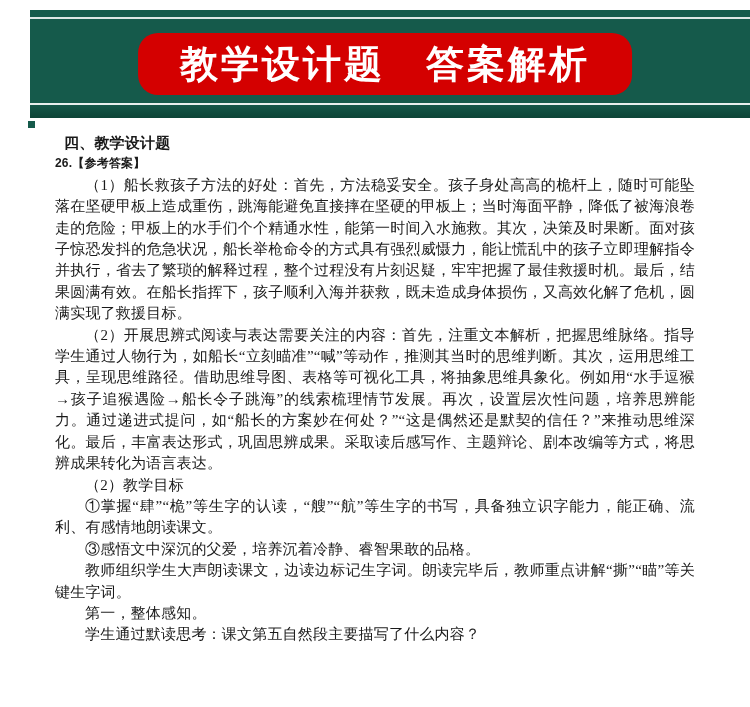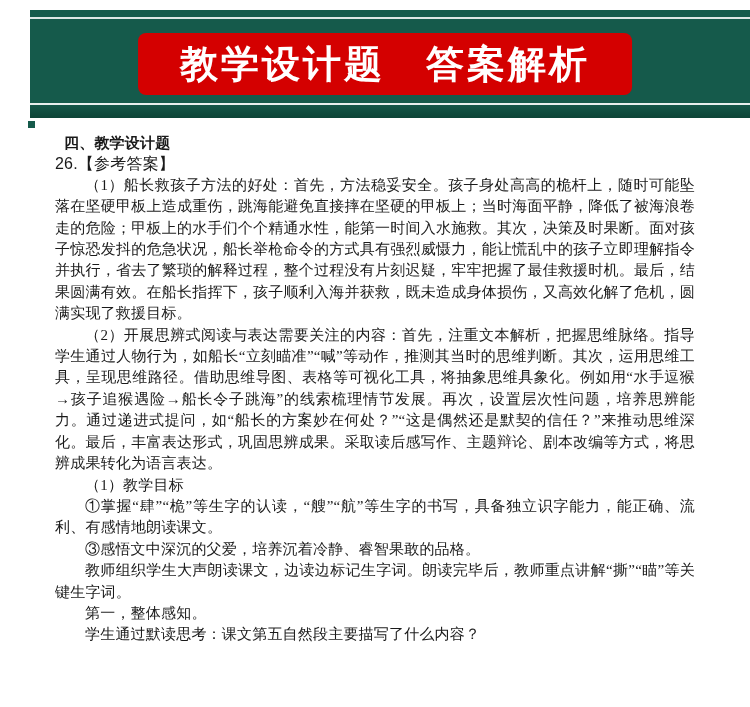--- a/index.html
+++ b/index.html
@@ -41,21 +41,21 @@
     opacity: .9;
   }
   .title-box {
     position: absolute;
     left: 50%;
     top: 23px;
     transform: translateX(-51%);
     height: 62px;
     padding: 0 42px;
     background: var(--accent-red, #d40000);
-    border-radius: 8px;
+    border-radius: 20px;
     display: flex;
     align-items: center;
     justify-content: center;
     white-space: nowrap;
   }
   .title-box .title-text {
     font-family: "Liberation Sans", sans-serif;
     font-weight: bold;
     font-size: 38px;
     letter-spacing: 3px;
@@ -84,23 +84,23 @@
     text-align: justify;
     letter-spacing: 0.2px;
   }
   .section-heading {
     font-weight: bold;
     margin-left: 9px;
     font-family: "Liberation Sans", sans-serif;
     font-size: 15px;
   }
   .answer-heading {
-    font-weight: normal;
+    font-weight: bold;
     font-family: "Liberation Sans", sans-serif;
-    font-size: 16px;
+    font-size: 12px;
   }
   .para {
     text-indent: 2em;
   }
 </style>
 </head>
 <body>
 
 <div class="banner">
   <div class="line-top"></div>
@@ -110,19 +110,19 @@
   <div class="line-bottom"></div>
 </div>
 
 <div class="corner-mark"></div>
 
 <div class="content">
   <div class="section-heading">四、教学设计题</div>
   <div class="answer-heading">26.【参考答案】</div>
   <p class="para">（1）船长救孩子方法的好处：首先，方法稳妥安全。孩子身处高高的桅杆上，随时可能坠落在坚硬甲板上造成重伤，跳海能避免直接摔在坚硬的甲板上；当时海面平静，降低了被海浪卷走的危险；甲板上的水手们个个精通水性，能第一时间入水施救。其次，决策及时果断。面对孩子惊恐发抖的危急状况，船长举枪命令的方式具有强烈威慑力，能让慌乱中的孩子立即理解指令并执行，省去了繁琐的解释过程，整个过程没有片刻迟疑，牢牢把握了最佳救援时机。最后，结果圆满有效。在船长指挥下，孩子顺利入海并获救，既未造成身体损伤，又高效化解了危机，圆满实现了救援目标。</p>
   <p class="para">（2）开展思辨式阅读与表达需要关注的内容：首先，注重文本解析，把握思维脉络。指导学生通过人物行为，如船长“立刻瞄准”“喊”等动作，推测其当时的思维判断。其次，运用思维工具，呈现思维路径。借助思维导图、表格等可视化工具，将抽象思维具象化。例如用“水手逗猴→孩子追猴遇险→船长令子跳海”的线索梳理情节发展。再次，设置层次性问题，培养思辨能力。通过递进式提问，如“船长的方案妙在何处？”“这是偶然还是默契的信任？”来推动思维深化。最后，丰富表达形式，巩固思辨成果。采取读后感写作、主题辩论、剧本改编等方式，将思辨成果转化为语言表达。</p>
-  <p class="para">（1）教学目标</p>
+  <p class="para">（2）教学目标</p>
   <p class="para">①掌握“肆”“桅”等生字的认读，“艘”“航”等生字的书写，具备独立识字能力，能正确、流利、有感情地朗读课文。</p>
   <p class="para">③感悟文中深沉的父爱，培养沉着冷静、睿智果敢的品格。</p>
   <p class="para">教师组织学生大声朗读课文，边读边标记生字词。朗读完毕后，教师重点讲解“撕”“瞄”等关键生字词。</p>
   <p class="para">第一，整体感知。</p>
   <p class="para">学生通过默读思考：课文第五自然段主要描写了什么内容？</p>
 </div>
 
 </body></html>

